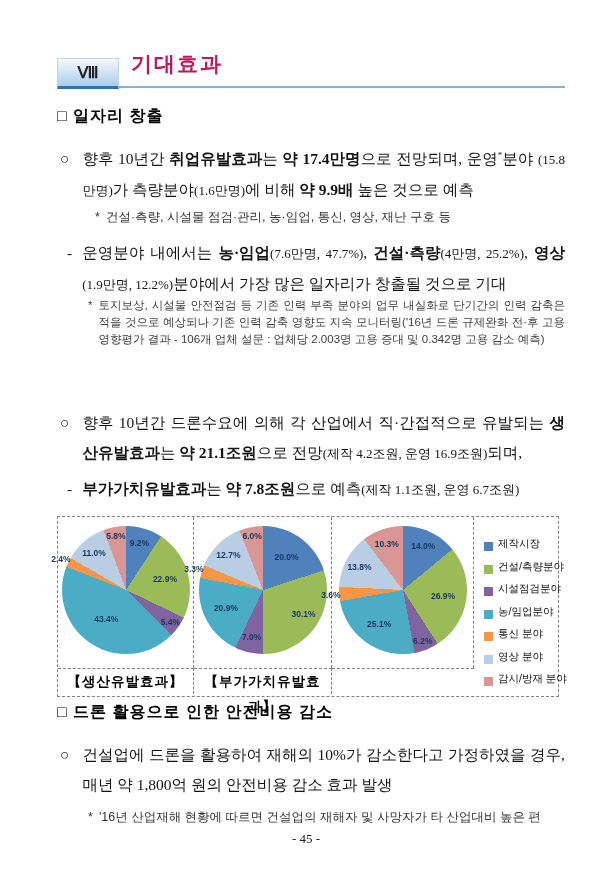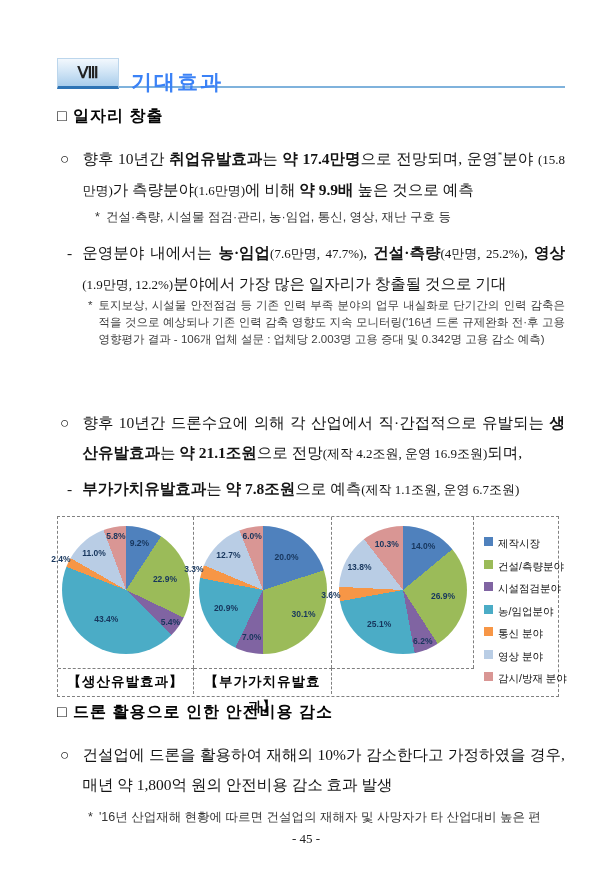--- a/index.html
+++ b/index.html
@@ -7,21 +7,21 @@
         font-family:"Liberation Serif",serif;color:#1a1a1a;}
 
   
   .header{position:absolute;left:57px;top:55px;width:508px;height:31px;border-bottom:2px solid #7FB2DC;}
   .chapter-box{position:absolute;left:0;bottom:-3px;width:62px;height:31px;
         background:linear-gradient(180deg,#f2f8fd 0%,#d3e6f6 45%,#a9cdeb 100%);
         border:1px solid #bcd6ec;border-bottom:3px solid #2E74B5;box-sizing:border-box;
         display:flex;align-items:center;justify-content:center;
         font:700 16px "Liberation Serif",serif;color:#222;}
   .header-title{position:absolute;left:74px;top:-5px;font:700 21px "Liberation Sans",sans-serif;
-        letter-spacing:2px;color:#3b82f6;margin-top:18px;}
+        letter-spacing:2px;color:#be185d;}
 
   
   .sec-heading{position:absolute;left:57px;font:700 16px "Liberation Sans",sans-serif;color:#050505;letter-spacing:1px;}
 
   
   .para{position:absolute;display:flex;font-family:"Liberation Serif",serif;font-size:15.5px;
         line-height:30px;color:#141414;}
   .para .marker{flex:0 0 auto;}
   .para .body{flex:1;text-align:justify;}
   .b{font-weight:700;}
@@ -38,21 +38,21 @@
         grid-template-rows:151px 26px;background:#fff;}
   .chart-cell{border-right:1px dashed #808080;position:relative;overflow:visible;}
   .legend-cell{position:relative;padding:20px 0 0 10px;box-sizing:border-box;}
   .caption-cell{border-right:1px dashed #808080;border-top:1px dashed #808080;
         font:700 13.5px "Liberation Serif",serif;color:#050505;text-align:center;line-height:25px;
         letter-spacing:1px;}
   .caption-empty{border-top:1px dashed #808080;}
   .pie{position:relative;width:128px;height:128px;border-radius:50%;margin:9px auto 0;}
   .pie-label{position:absolute;transform:translate(-50%,-50%);font:700 8.5px "Liberation Sans",sans-serif;
         white-space:nowrap;}
-  .legend-item{display:flex;align-items:flex-start;margin-bottom:8.5px;}
+  .legend-item{display:flex;align-items:flex-end;margin-bottom:8.5px;}
   .legend-swatch{width:9px;height:9px;margin-right:5px;flex:0 0 auto;}
   .legend-label{font:400 10.5px "Liberation Sans",sans-serif;color:#111;white-space:nowrap;}
 
   
   .page-number{position:absolute;left:0;right:0;top:831px;text-align:center;
         font:400 13px "Liberation Serif",serif;color:#222;}
 </style>
 </head>
 <body>
 

